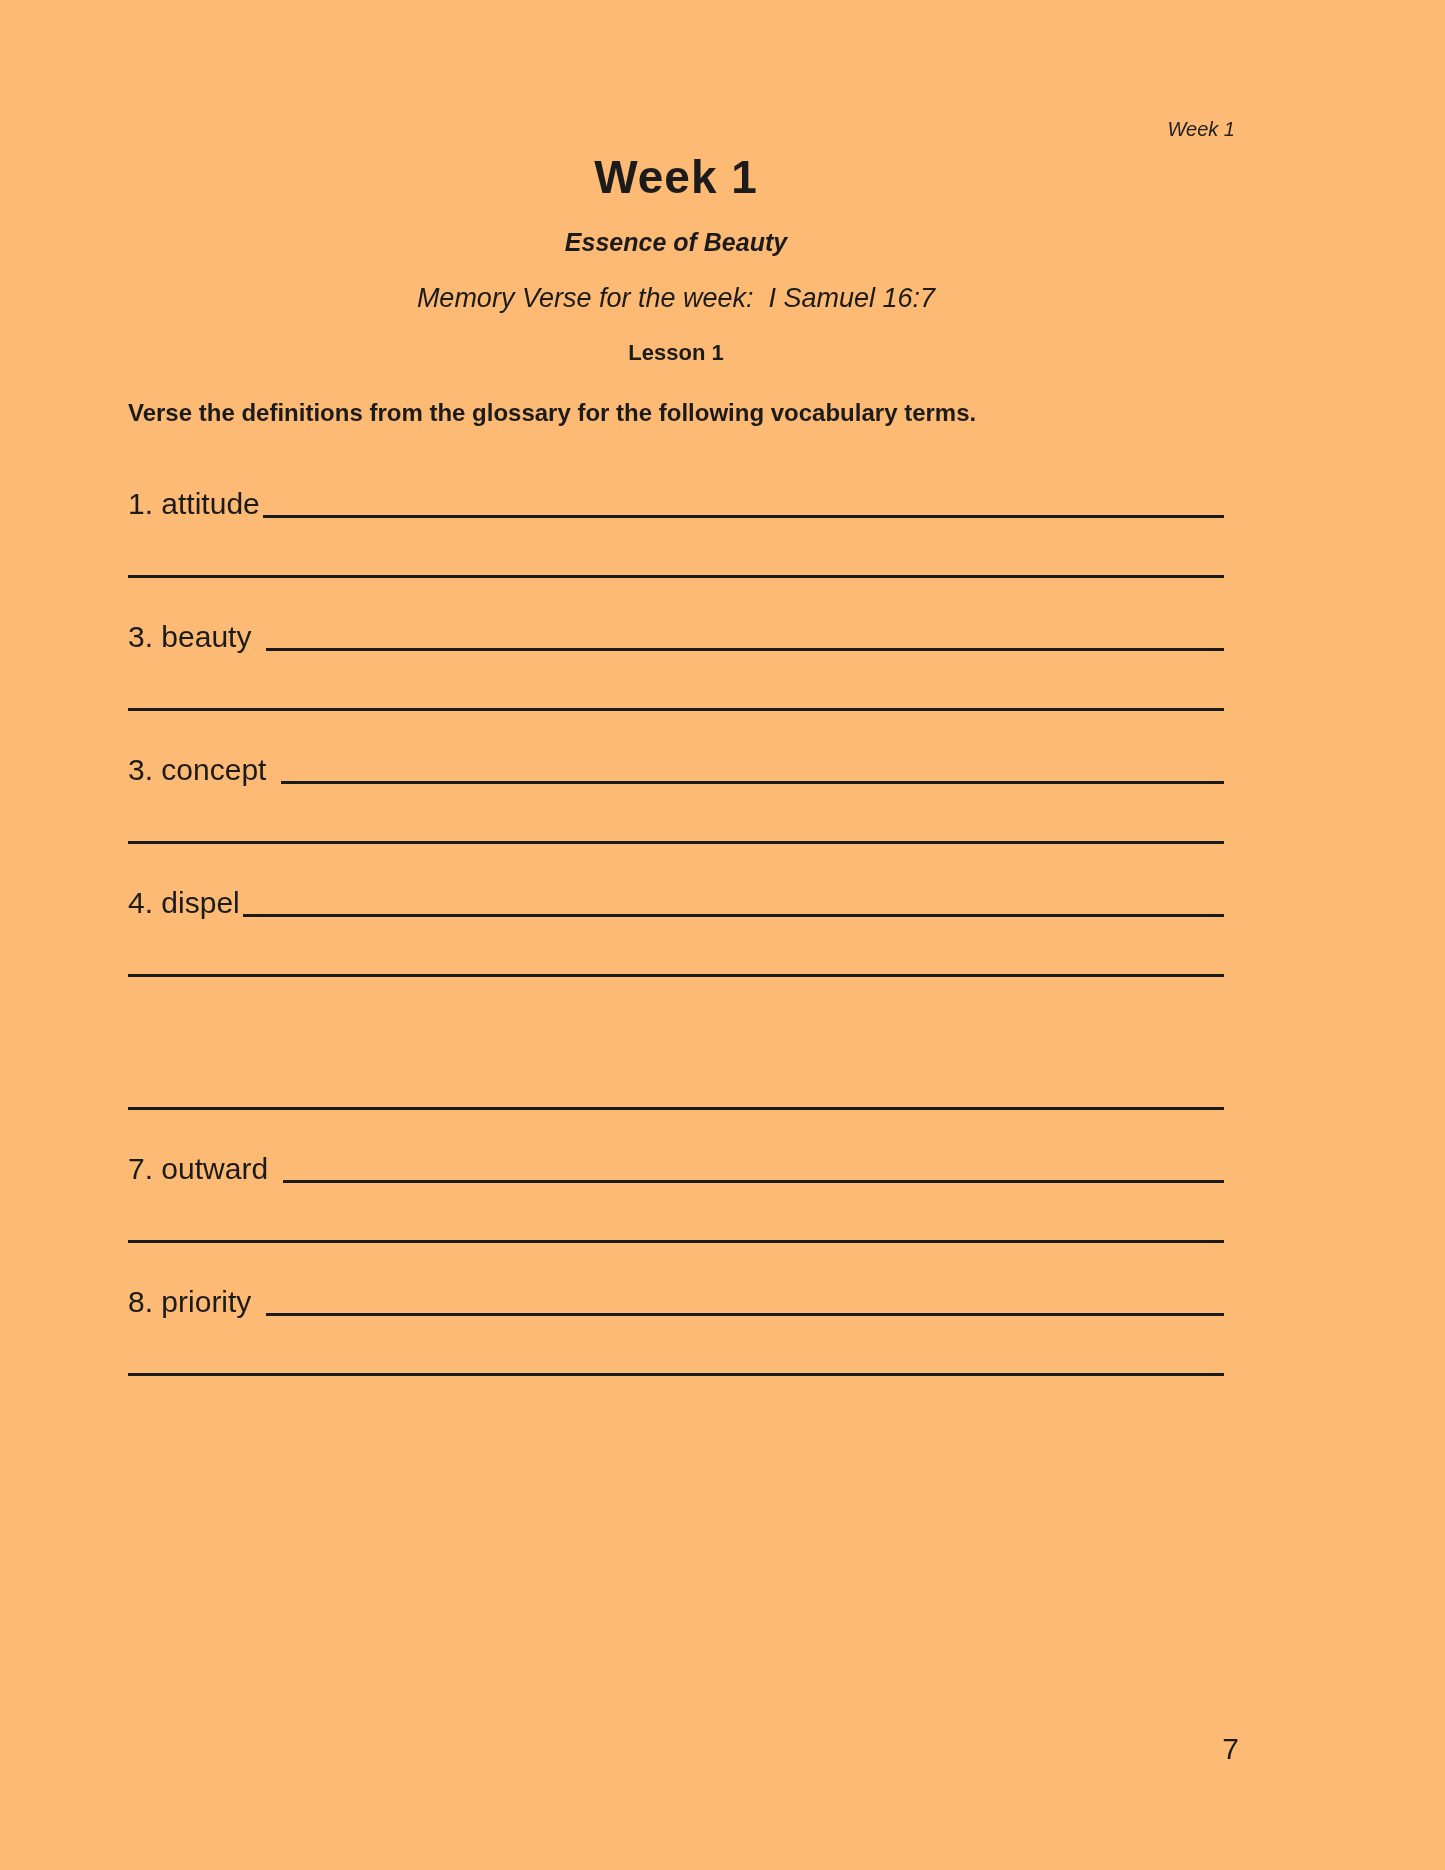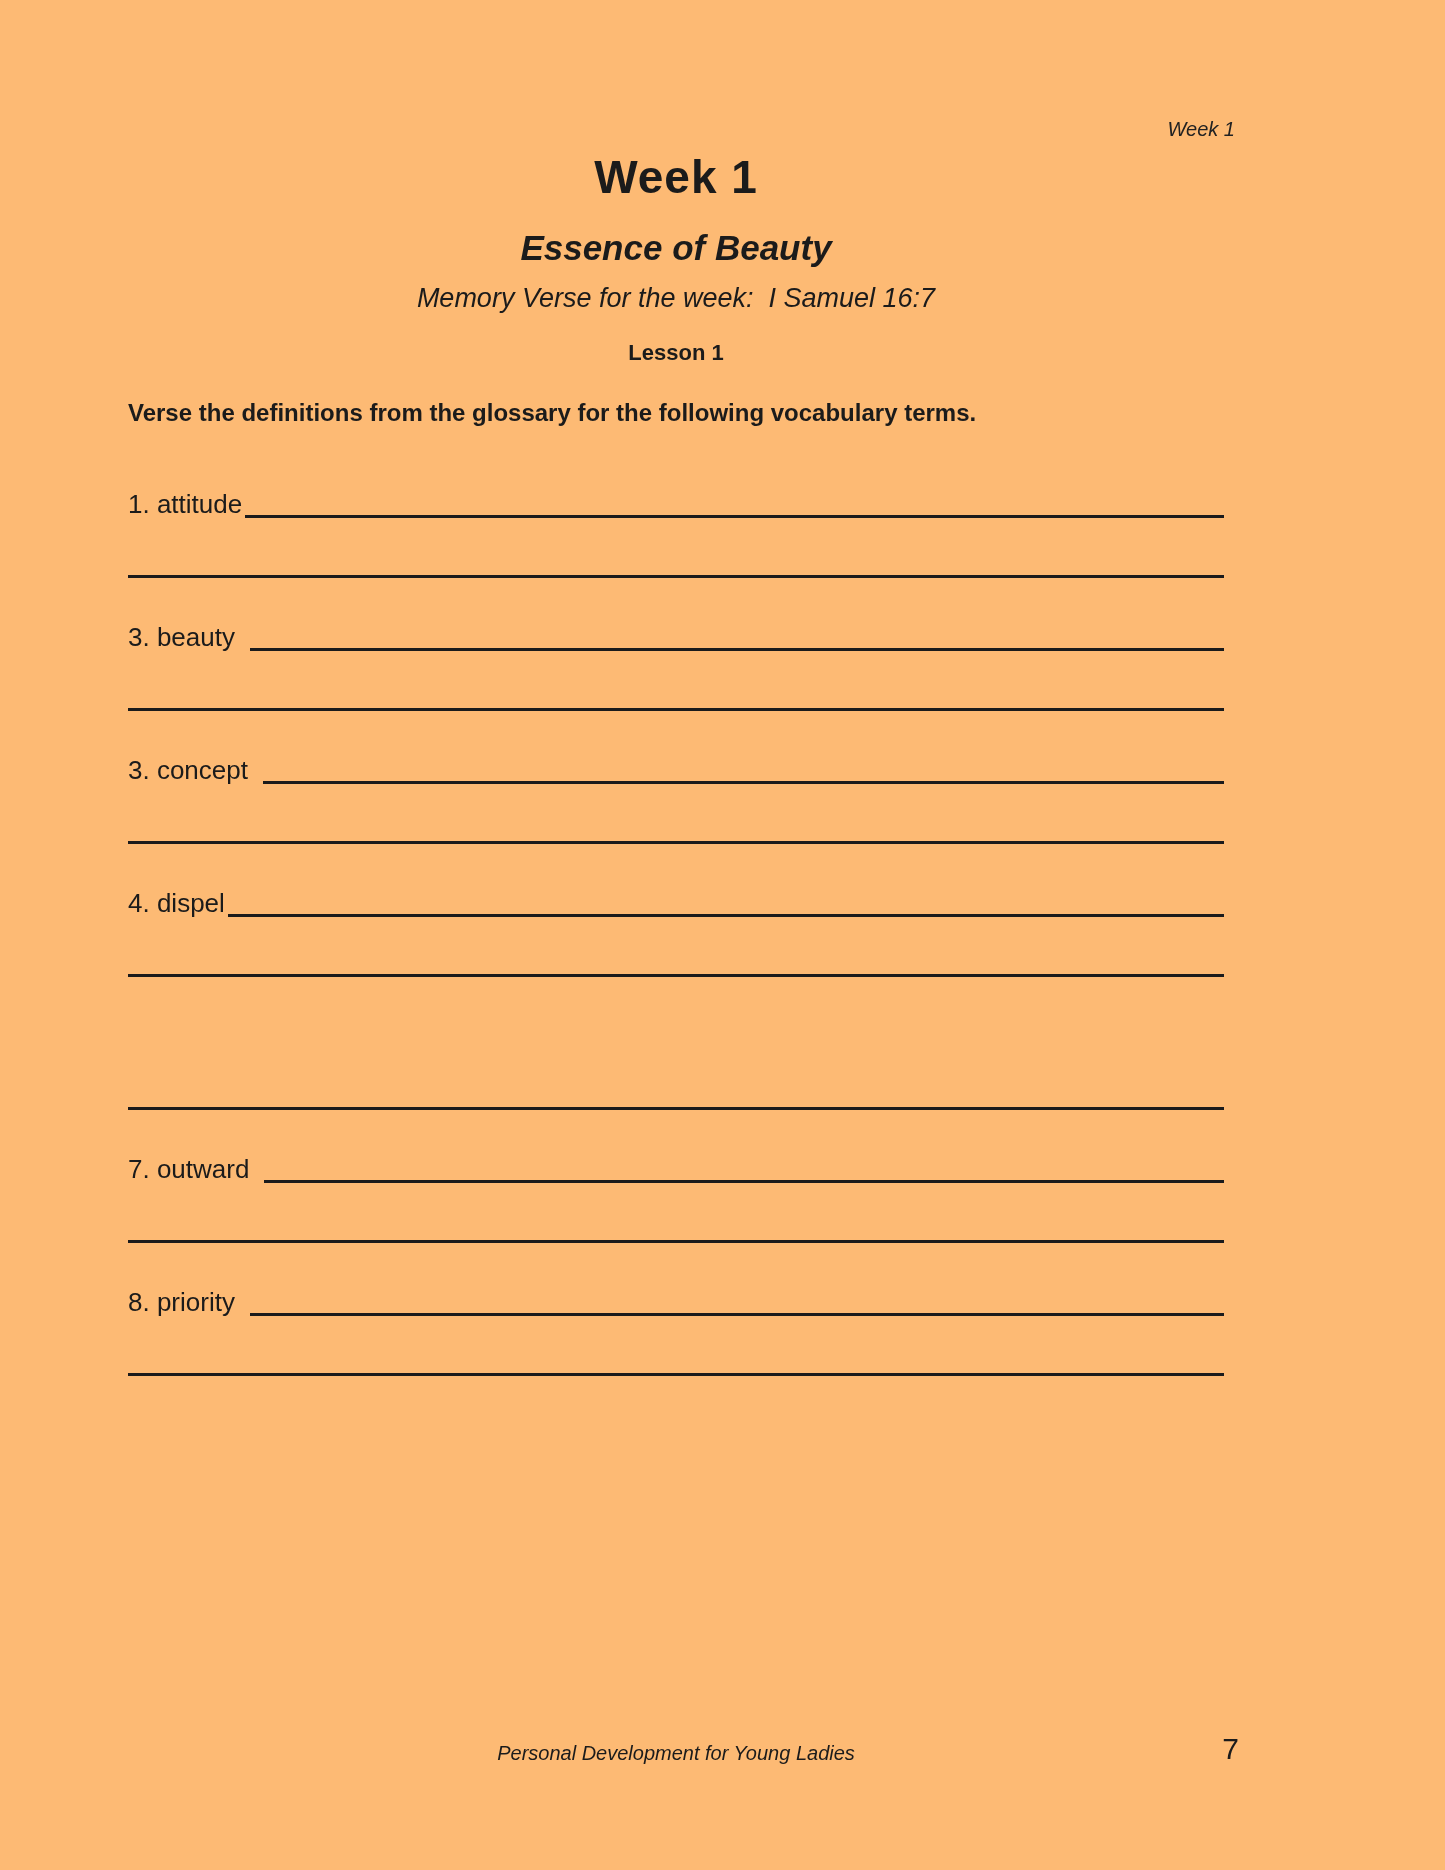--- a/index.html
+++ b/index.html
@@ -20,42 +20,42 @@
     font-style: italic;
     color: #222;
   }
   .centered-block {
     position: absolute;
     left: 128px;
     width: 1096px;
     text-align: center;
   }
   .title        { top: 150px; font-size: 46px; font-weight: bold; letter-spacing: 1px; }
-  .subtitle     { top: 228px; font-size: 35px; font-weight: bold; font-style: italic; }
+  .subtitle     { top: 228px; font-size: 25px; font-weight: bold; font-style: italic; }
   .memory-verse { top: 283px; font-size: 27px; font-style: italic; white-space: pre-wrap; }
   .lesson       { top: 340px; font-size: 22px; font-weight: bold; }
   .instruction {
     position: absolute;
     top: 399px;
     left: 128px;
     width: 1096px;
     font-size: 24px;
     font-weight: bold;
     text-align: left;
   }
   .items {
     position: absolute;
     top: 490px;
     left: 128px;
     width: 1096px;
   }
   .item { position: relative; height: 133px; }
   .label-row { display: flex; height: 28px; }
   .term-label {
-    font-size: 26px;
+    font-size: 30px;
     line-height: 28px;
     white-space: pre;
     color: #1b1b1b;
   }
   .write-line {
     flex: 1;
     margin-left: 3px;
     border-bottom: 3px solid #1b1b1b;
   }
   .item.gap .write-line { margin-left: 15px; }
@@ -145,16 +145,15 @@
 
   <div class="item gap">
     <div class="label-row">
       <span class="term-label">8. priority</span>
       <span class="write-line"></span>
     </div>
     <div class="full-line"></div>
   </div>
 </div>
 
-  <div class="centered-block footer-title">Personal Development for Young Ladies</div>
 
   <div class="page-number">7</div>
 </div>
 
 </body></html>

